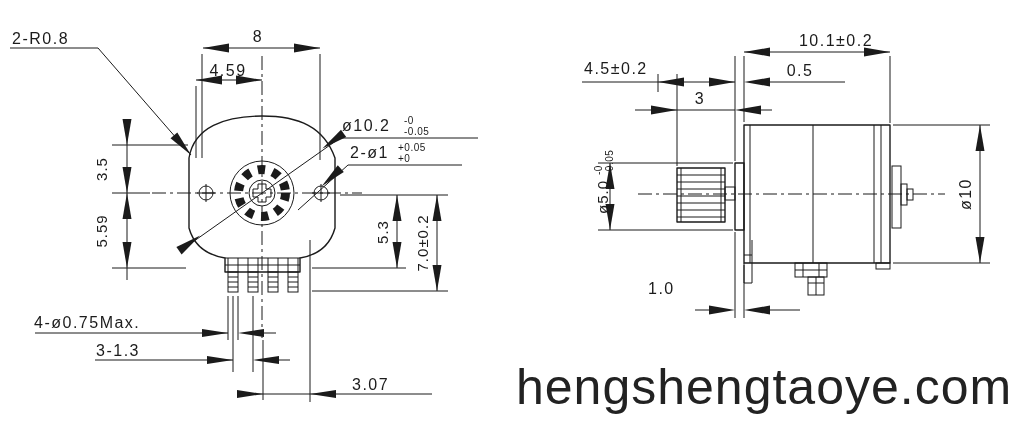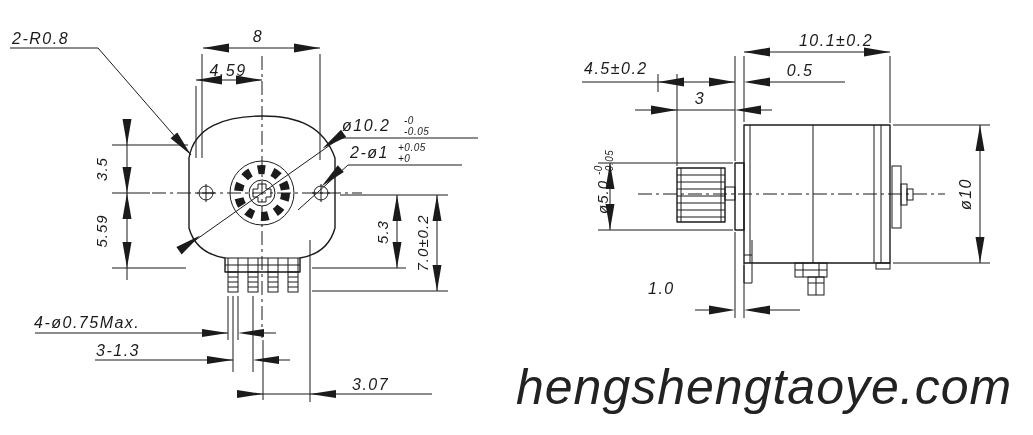--- a/index.html
+++ b/index.html
@@ -1,16 +1,16 @@
 <!DOCTYPE html>
 <html><head>
 <meta charset="utf-8">
 <style>
   html,body{margin:0;padding:0;background:#ffffff;}
-  .stage{position:relative;width:1033px;height:435px;background:#fff;overflow:hidden;font-style:italic;}
+  .stage{position:relative;width:1033px;height:435px;background:#fff;overflow:hidden;}
   svg{position:absolute;left:0;top:0;}
   .ol{fill:none;stroke:#1b1b1b;stroke-width:1.4;stroke-linejoin:round;}
   .thin{fill:none;stroke:#1b1b1b;stroke-width:1;}
   .cl{fill:none;stroke:#1b1b1b;stroke-width:1;stroke-dasharray:14 4 3 4;}
   .teeth{fill:none;stroke:#1b1b1b;stroke-width:9;stroke-dasharray:7.5 7.6;}
   .arr{fill:#1b1b1b;stroke:none;}
   .dim{font-family:"Liberation Sans",sans-serif;font-size:16px;fill:#1b1b1b;letter-spacing:1.5px;}
   .dims{font-family:"Liberation Sans",sans-serif;font-size:15px;fill:#1b1b1b;letter-spacing:1px;}
   .tol{font-family:"Liberation Sans",sans-serif;font-size:10px;fill:#1b1b1b;letter-spacing:.5px;}
   .wm{font-family:"Liberation Sans",sans-serif;font-size:50px;fill:#222222;letter-spacing:1px;}

